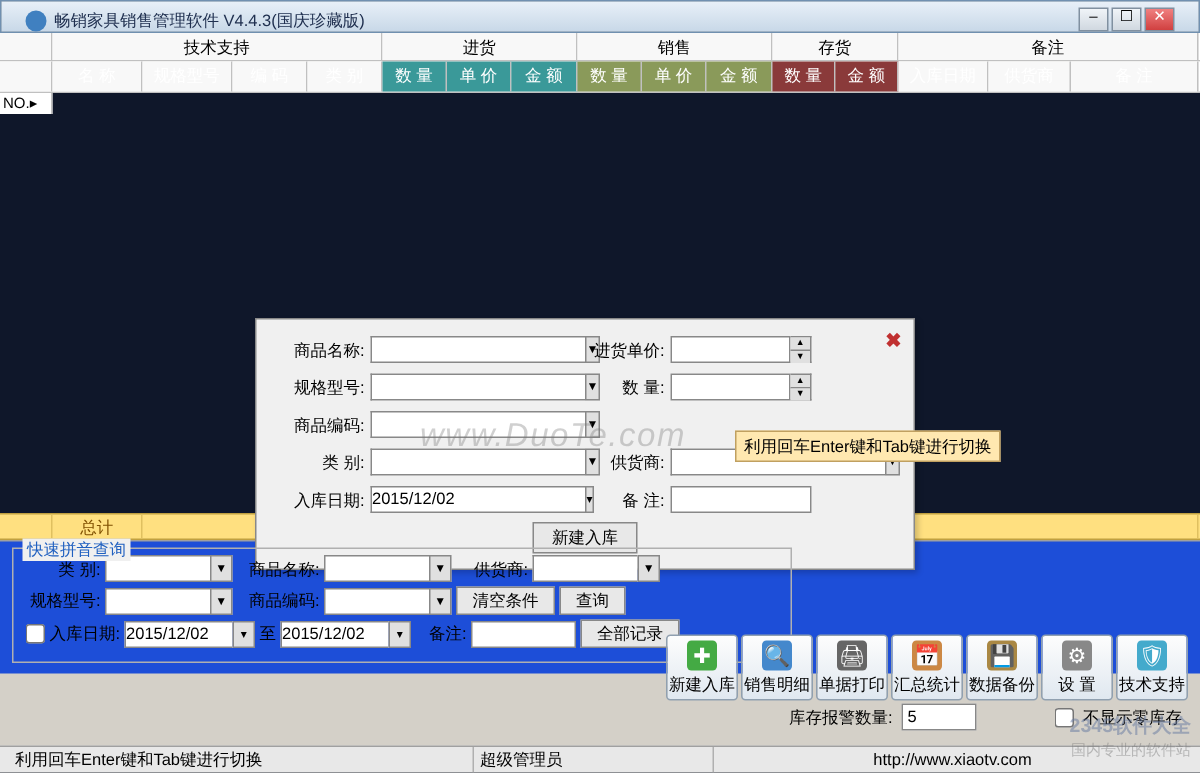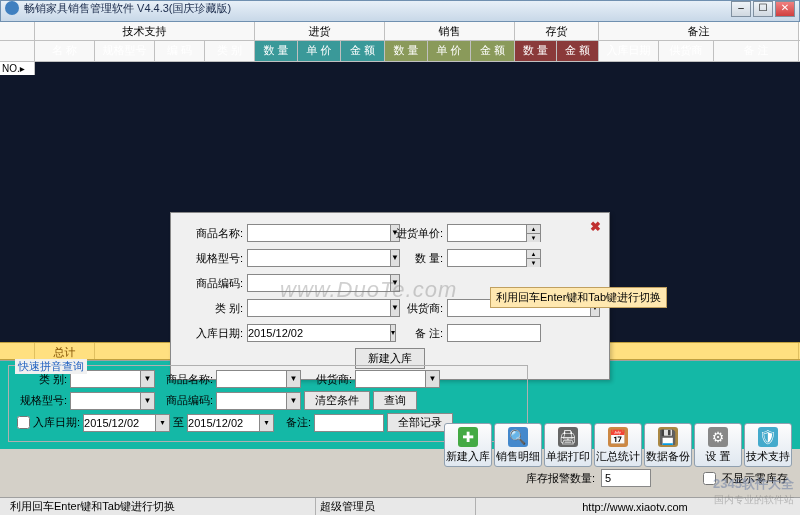--- a/index.html
+++ b/index.html
@@ -1,18 +1,18 @@
 <!DOCTYPE html>
 <html><head>
 <meta charset="utf-8">
 <style>
 * { box-sizing: border-box; margin: 0; padding: 0; font-family: "Microsoft YaHei", SimSun, sans-serif; font-size: 11px; }
 body { background: #d4d0c8; width: 800px; height: 515px; overflow: hidden; position: relative; }
 
-.titlebar { height: 22px; background: linear-gradient(#e8f0f8, #c8d8e8); border: 1px solid #7090b0; display: flex; align-items: flex-start; padding: 0 4px; }
+.titlebar { height: 22px; background: linear-gradient(#e8f0f8, #c8d8e8); border: 1px solid #7090b0; display: flex; align-items: flex-end; padding: 0 16px; }
 .titlebar .app-icon { width: 14px; height: 14px; background: #4080c0; border-radius: 50%; margin-right: 5px; }
 .title-text { flex: 1; color: #203050; }
 .win-btn { width: 20px; height: 16px; margin-left: 2px; background: linear-gradient(#f0f4f8, #d0d8e0); border: 1px solid #8090a0; text-align: center; line-height: 12px; cursor: pointer; font-size: 10px; }
 .win-close { background: linear-gradient(#f08080, #d04040); color: #fff; }
 
 .header-row { display: flex; background: #fff; border-bottom: 1px solid #c0c0c0; }
 .header-cell { border-right: 1px solid #c0c0c0; text-align: center; padding: 2px 0; background: #f8f8f8; }
 .group-row .header-cell { height: 18px; }
 .col-row { display: flex; }
 .col-row .header-cell { height: 20px; color: #fff; }
@@ -37,21 +37,21 @@
 .dlg-combo .arrow { width: 16px; height: 18px; background: #e0e0e0; border: 1px solid #888; text-align: center; line-height: 16px; font-size: 8px; }
 .dlg-spin { width: 14px; height: 18px; display: flex; flex-direction: column; border: 1px solid #888; border-left:none; }
 .dlg-spin div { flex: 1; background: #e0e0e0; font-size: 6px; text-align: center; line-height: 8px; border-bottom: 1px solid #888; }
 .dlg-spin div:last-child { border-bottom: none; }
 .dlg-left { width: 200px; }
 .dlg-right { flex: 1; display:flex; align-items:center; }
 .dlg-btn { padding: 2px 12px; background: #e8e8e8; border: 1px solid #888; cursor: pointer; }
 
 .tooltip { position: absolute; background: #ffe8b0; border: 1px solid #c0a060; padding: 2px 5px; font-size: 11px; left: 490px; top: 225px; z-index: 100; }
 
-.bottom-panel { background: #14b8a6; border-top: 1px solid #a0a0a0; padding: 4px 8px; }
+.bottom-panel { background: #1d4ed8; border-top: 1px solid #a0a0a0; padding: 4px 8px; }
 .search-group { border: 1px solid #b0b0b0; padding: 4px 8px 6px; margin-bottom: 3px; position: relative; }
 .search-title { position: absolute; top: -7px; left: 6px; background: #f0f0f0; padding: 0 3px; color: #2060c0; }
 .search-row { display: flex; align-items: center; margin-bottom: 3px; gap: 3px; }
 .sr-label { text-align: right; }
 .sr-input { height: 18px; border: 1px solid #888; background: #fff; }
 .sr-combo { display: flex; }
 .sr-combo input { border: 1px solid #888; height: 18px; border-right:none; }
 .sr-combo .arrow { width: 15px; height: 18px; background: #e0e0e0; border: 1px solid #888; text-align: center; line-height: 16px; font-size: 8px; }
 .sr-btn { padding: 1px 10px; background: #e8e8e8; border: 1px solid #888; cursor: pointer; }
 

